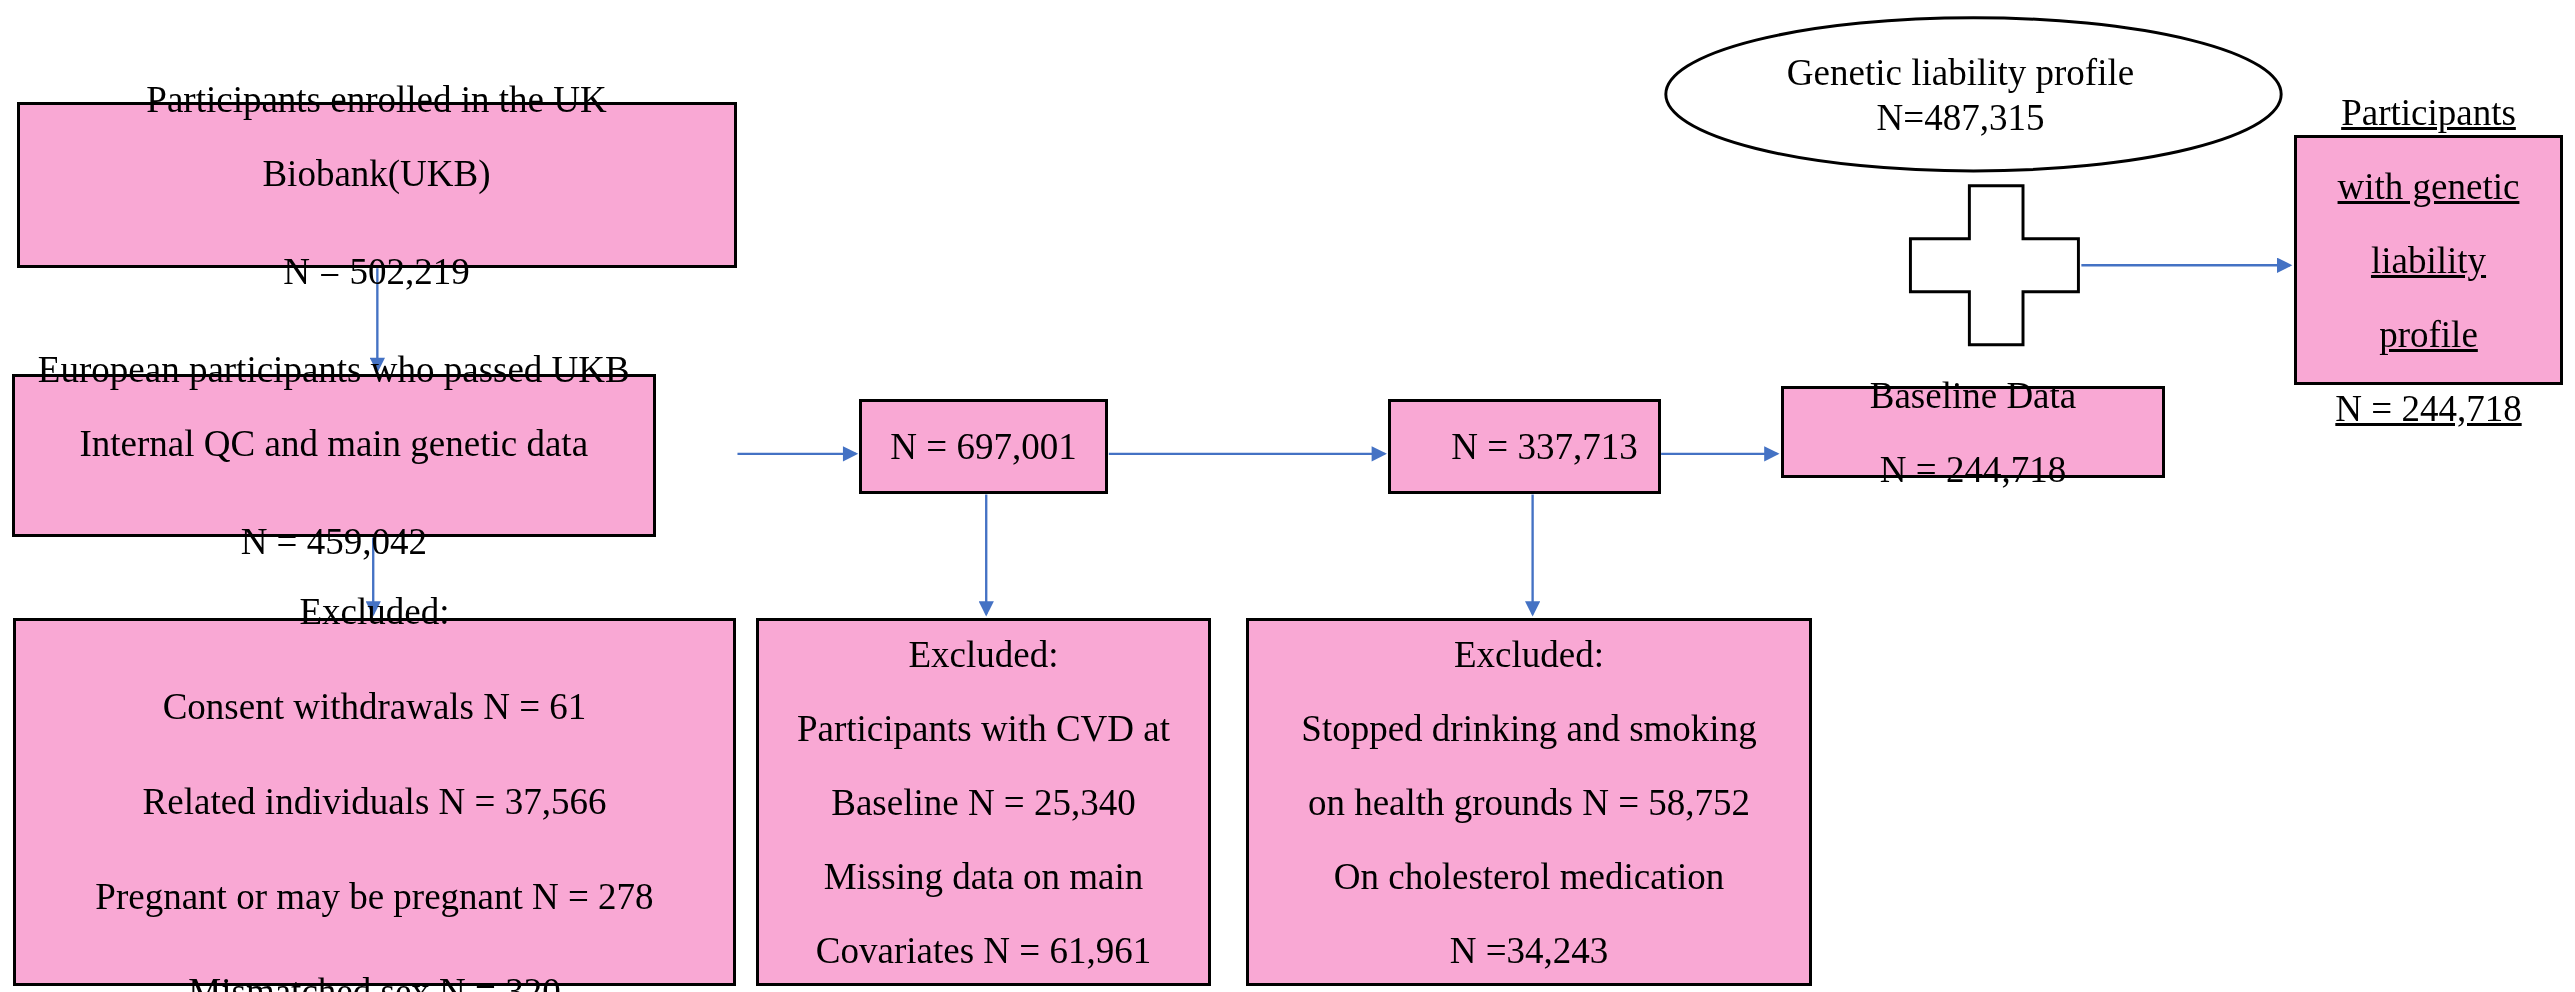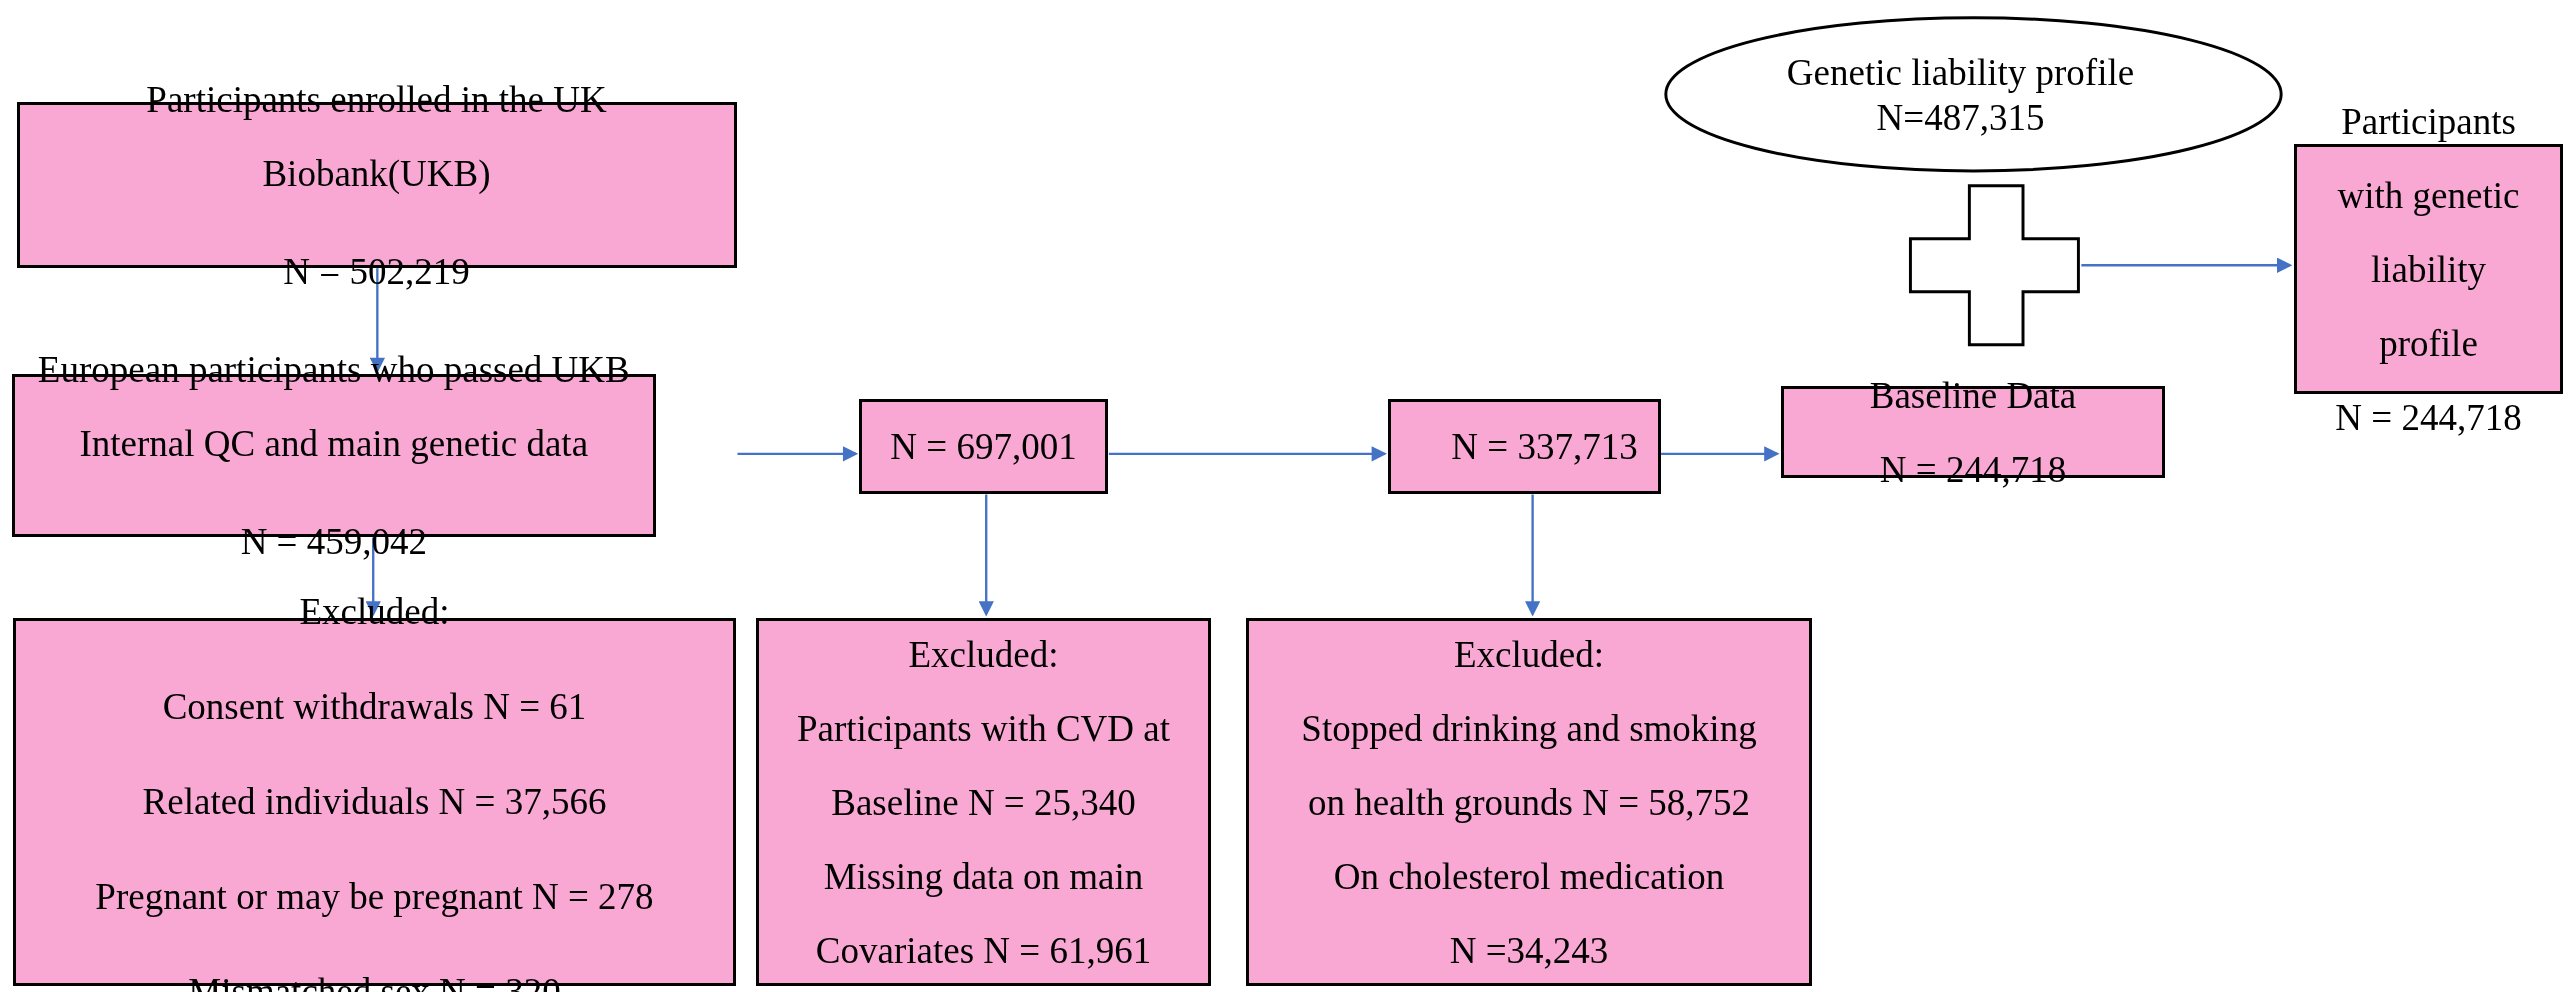--- a/index.html
+++ b/index.html
@@ -47,21 +47,21 @@
   .gap-top { margin-top: 24px; }
 
   #node-enrolled      { left: 16.5px;   top: 102px;  width: 720px; height: 166px; }
   #node-european      { left: 11.8px;   top: 374px;  width: 644px; height: 163px; }
   #node-excluded-qc   { left: 13px;   top: 618px; width: 723px; height: 368px; }
   #node-n425          { left: 859px; top: 399px;  width: 249px;  height: 95px; }
   #node-n337          { left: 1388px; top: 399px;  width: 273px;  height: 95px; padding-left: 40px; }
   #node-excluded-cvd  { left: 756px; top: 618px; width: 455px;  height: 368px; }
   #node-excluded-life { left: 1246px; top: 618px; width: 566px;  height: 368px; }
   #node-baseline      { left: 1781px; top: 386px;  width: 384px;  height: 92px; }
-  #node-with-genetic  { left: 2294px; top: 144px;  width: 269px;  height: 250px; }
+  #node-with-genetic  { left: 2294px; top: 135px;  width: 269px;  height: 250px; text-decoration: underline; }
   #ellipse-label      { left: 1651px; top: 16.5px;   width: 619px; height: 156px; }
 </style>
 </head>
 <body>
 
 <div id="canvas">
 
   <svg id="connector-layer" viewBox="0 0 4370 1683" xmlns="http://www.w3.org/2000/svg">
     <defs>
       <marker id="arrowhead" viewBox="0 0 10 10" refX="8.5" refY="5" markerWidth="7" markerHeight="6.5" orient="auto-start-reverse" markerUnits="strokeWidth">

